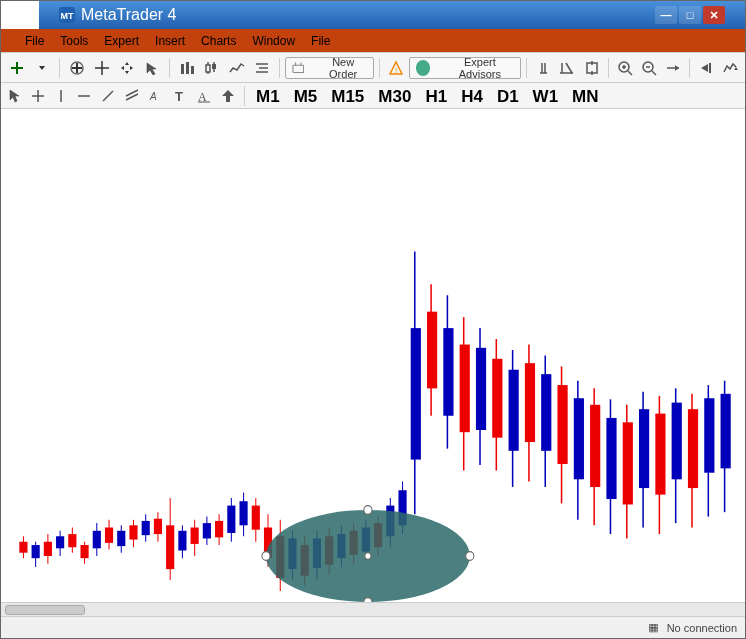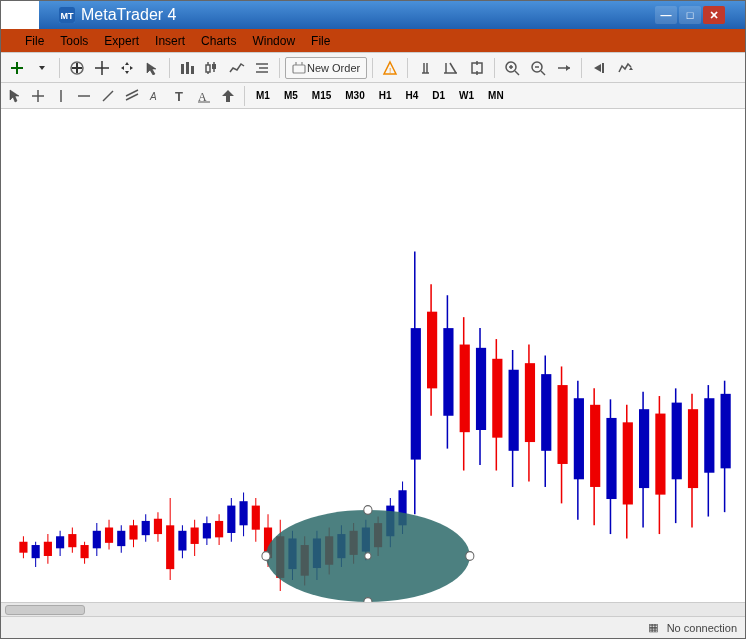--- a/index.html
+++ b/index.html
@@ -56,21 +56,21 @@
     }
     .tb-sep { width: 1px; height: 20px; background: #ccc; margin: 0 3px; }
     .tb-btn {
       width: 24px; height: 22px; border: 1px solid transparent; background: transparent;
       cursor: pointer; display: flex; align-items: center; justify-content: center;
       font-size: 13px; border-radius: 2px;
     }
     .tb-btn-wide {
       height: 22px; border: 1px solid #aaa; background: white;
       cursor: pointer; display: flex; align-items: center; justify-content: center;
-      font-size: 11px; border-radius: 2px; padding: 0 6px; gap: 1px;
+      font-size: 11px; border-radius: 2px; padding: 0 6px; gap: 15px;
     }
     .tb-btn-wide.new-order { background: #f8f8f8; color: #333; }
     .tb-btn-wide.expert { background: #f8f8f8; color: #333; }
     .tb-group { display: flex; align-items: center; gap: 1px; }
     .ea-icon { width: 16px; height: 16px; background: #4a8; border-radius: 50%; display: inline-block; }
 
     
     .toolbar2 {
       background: #f5f5f5;
       height: 26px;
@@ -80,21 +80,21 @@
       gap: 2px;
       border-bottom: 1px solid #ccc;
     }
     .tf-btn {
       height: 20px; min-width: 20px; border: 1px solid transparent; background: transparent;
       cursor: pointer; display: flex; align-items: center; justify-content: center;
       font-size: 11px; border-radius: 2px; padding: 0 3px;
     }
     .period-btn {
       height: 20px; padding: 0 5px; border: 1px solid transparent; background: transparent;
-      cursor: pointer; font-size: 10px; border-radius: 2px; font-weight: bold;
+      cursor: pointer; font-size: 17px; border-radius: 2px; font-weight: bold;
     }
 
     
     .ellipse-label {
       position: absolute;
       left: 180px;
       top: 130px;
       font-size: 26px;
       font-weight: bold;
       color: #000;
@@ -265,20 +265,24 @@
           <line x1="10" y1="4" x2="10" y2="1" stroke="#888" stroke-width="1.2"></line>
         </svg>
       <span>New Order</span>
     </button>
     <div class="tb-sep"></div>
     <button class="tb-btn">
       <svg width="16" height="16" viewBox="0 0 16 16">
           <polygon points="8,2 14,14 2,14" fill="none" stroke="#e80" stroke-width="1.5"></polygon>
           <text x="8" y="13" text-anchor="middle" font-size="8" fill="#e80">!</text>
         </svg>
+    </button>
+    <button class="tb-btn-wide expert">
+      <span class="ea-icon"></span>
+      <span>Expert Advisors</span>
     </button>
     <div class="tb-sep"></div>
     <button class="tb-btn">
       <svg width="16" height="16" viewBox="0 0 16 16">
           <line x1="10" y1="3" x2="10" y2="13" stroke="#555" stroke-width="1.5"></line>
           <line x1="7" y1="3" x2="7" y2="13" stroke="#555" stroke-width="1.5"></line>
           <line x1="5" y1="13" x2="12" y2="13" stroke="#555" stroke-width="1.5"></line>
         </svg>
     </button>
     <button class="tb-btn">

